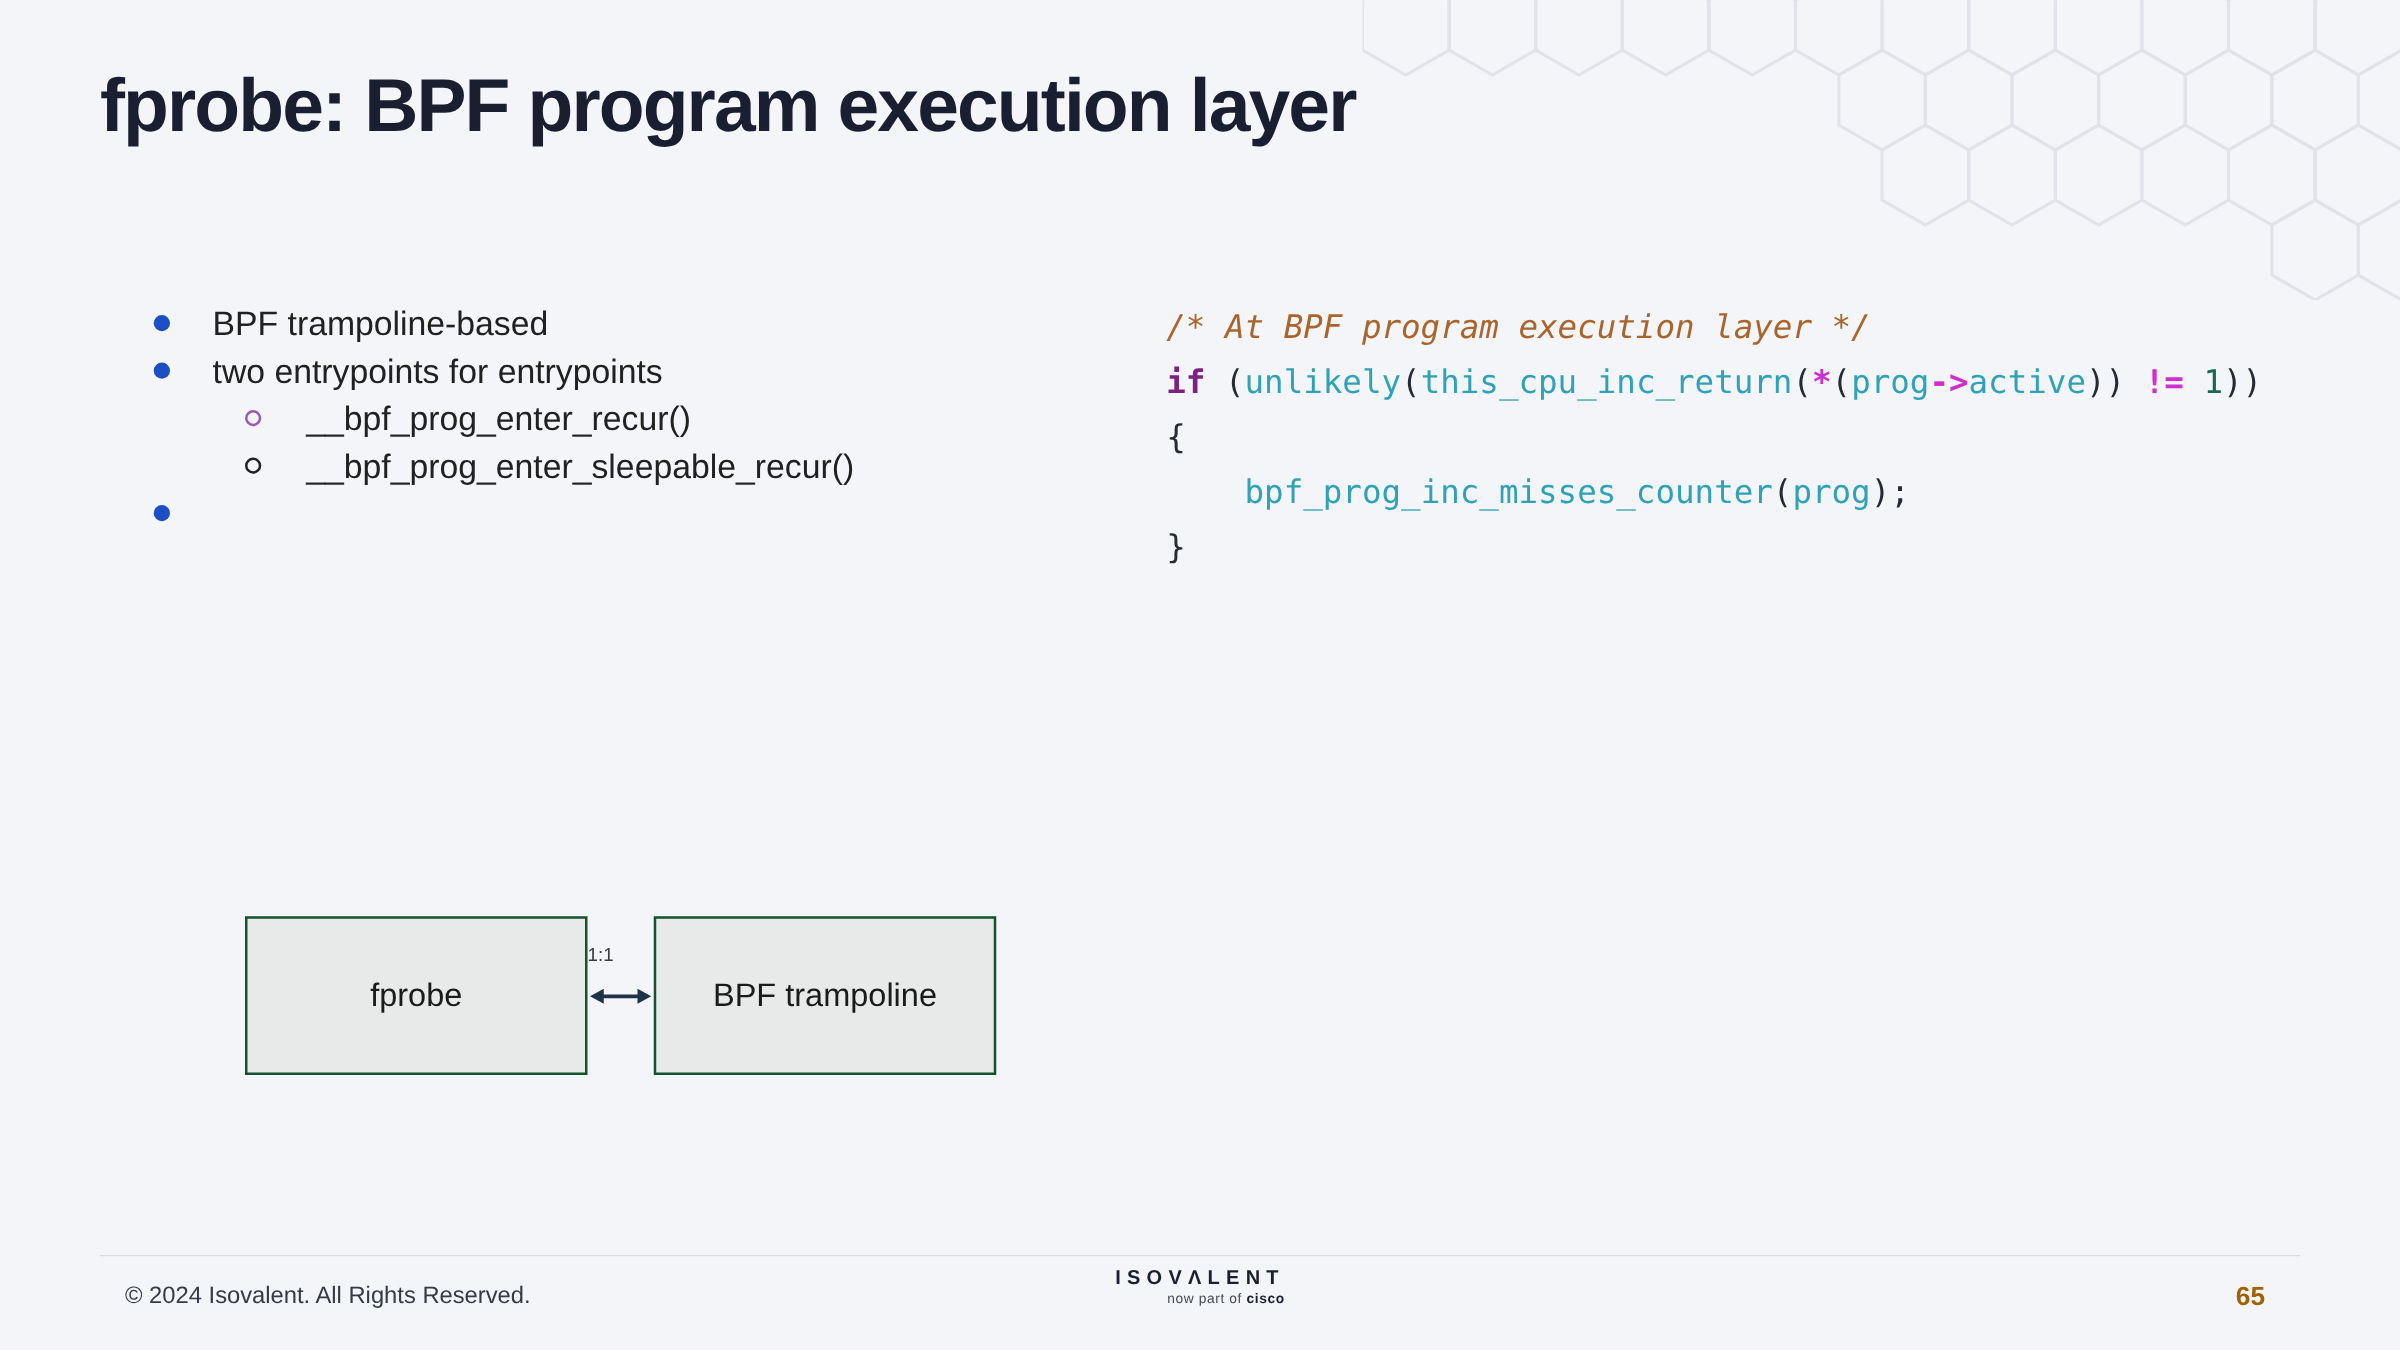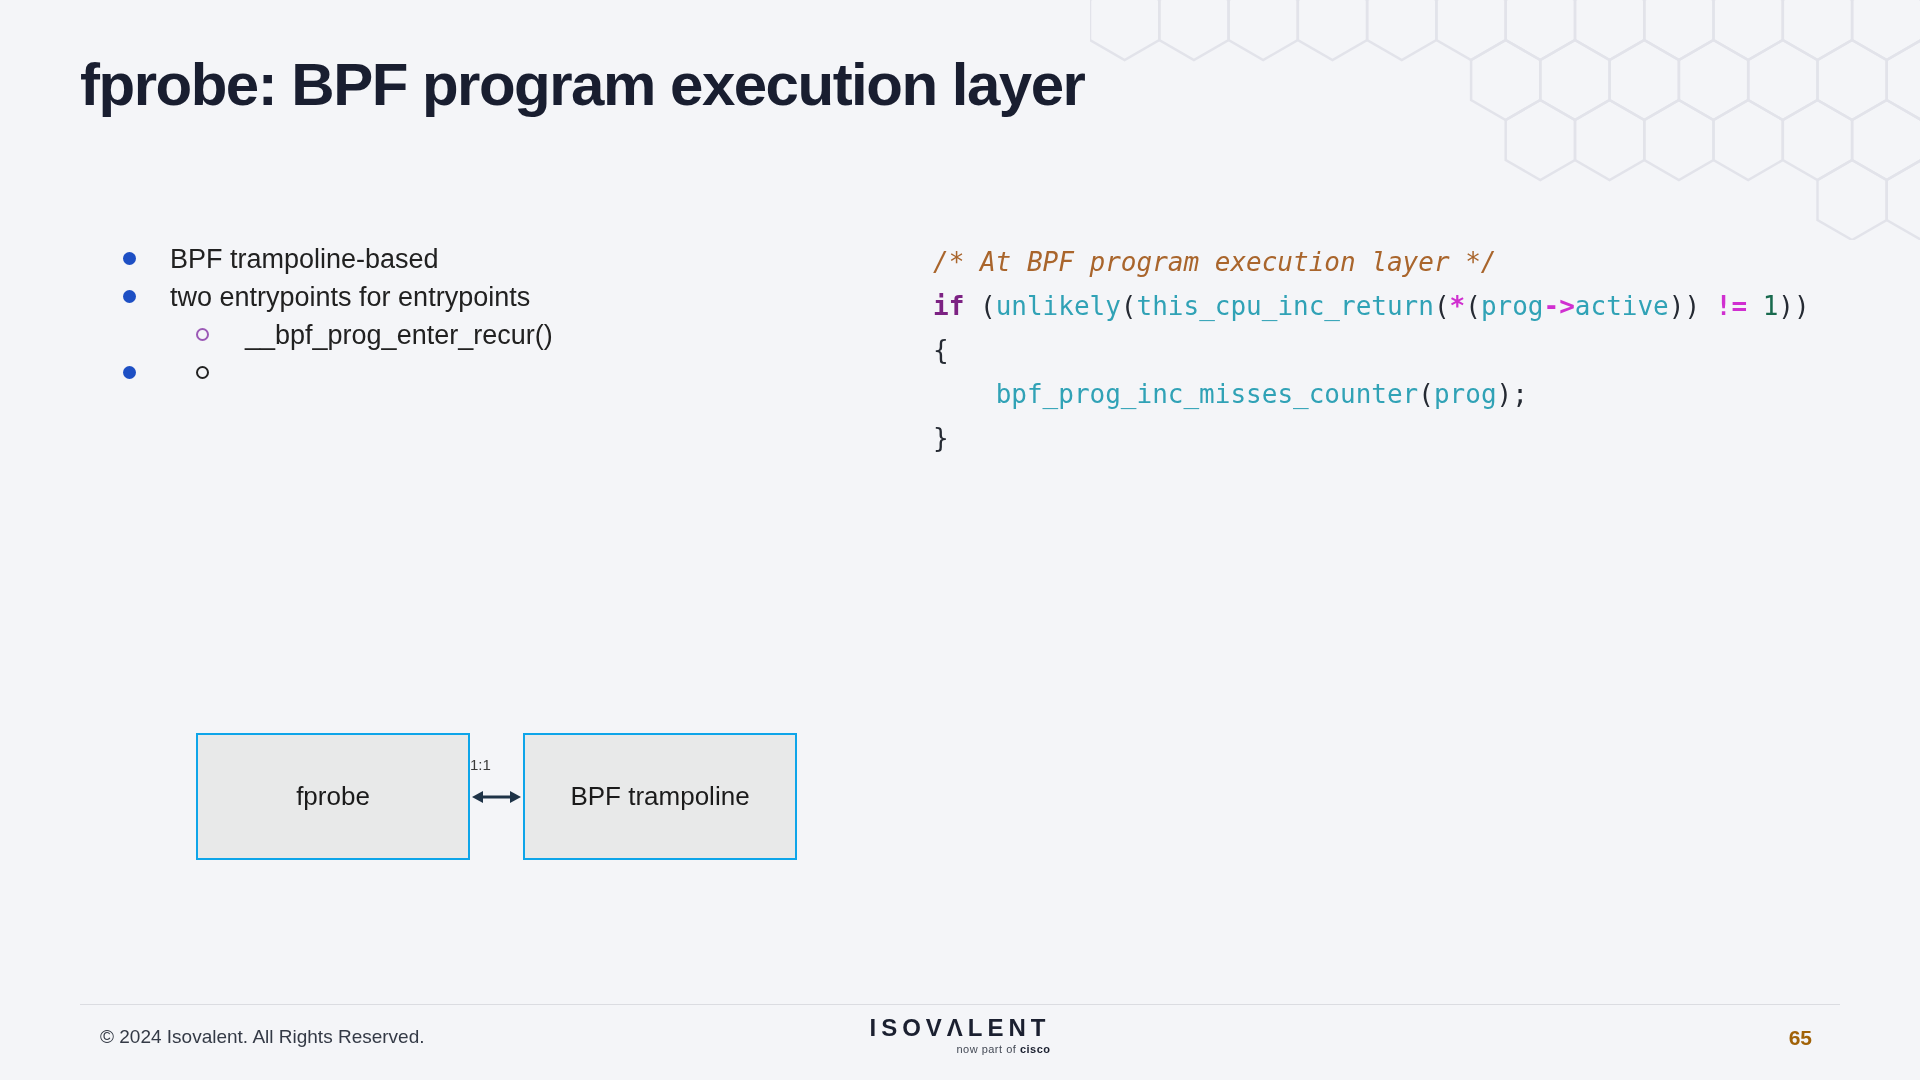--- a/index.html
+++ b/index.html
@@ -73,21 +73,21 @@
   }
   .code .comment { font-style: italic; }
   .code .bold { font-weight: bold; }
 
   
   .diagram-box {
     position: absolute;
     width: 274px;
     height: 127px;
     background: #e8e9e9;
-    border: 2px solid #0ea5e9;
+    border: 2px solid #14532d;
     display: flex;
     align-items: center;
     justify-content: center;
     font-size: 26px;
     color: #1b1b1b;
   }
   .box-fprobe { left: 196px; top: 733px; }
   .box-trampoline { left: 523px; top: 733px; }
   .arrow-svg { position: absolute; left: 470px; top: 733px; width: 53px; height: 127px; overflow: visible; }
   .arrow-label {
@@ -119,21 +119,21 @@
   .logo-wrap {
     position: absolute;
     left: 0;
     right: 0;
     top: 1014px;
     text-align: center;
   }
   .logo-inner { display: inline-block; text-align: right; }
   .logo-text {
     display: block;
-    font-size: 24px;
+    font-size: 16px;
     font-weight: bold;
     letter-spacing: 5px;
     color: #1b2030;
   }
   .logo-sub {
     display: block;
     font-size: 11px;
     color: #444a56;
     margin-top: 1px;
     letter-spacing: 0.5px;
@@ -182,21 +182,21 @@
       <polygon points="762.1,160 796.7,180 796.7,220 762.1,240 727.5,220 727.5,180" fill="none" stroke="#e2e3ea" stroke-width="2.5"></polygon>
       <polygon points="831.4,160 866,180 866,220 831.4,240 796.7,220 796.7,180" fill="none" stroke="#e2e3ea" stroke-width="2.5"></polygon>
     </svg>
 
   <h1 class="title">fprobe: BPF program execution layer</h1>
 
   <ul class="bullets">
       <li class="lv1"><span class="marker disc" style="background: rgb(29, 79, 196);"></span><span>BPF trampoline-based</span></li>
       <li class="lv1"><span class="marker disc" style="background: rgb(29, 79, 196);"></span><span>two entrypoints for entrypoints</span></li>
       <li class="lv2"><span class="marker circle" style="border-color: rgb(155, 89, 182);"></span><span>__bpf_prog_enter_recur()</span></li>
-      <li class="lv2"><span class="marker circle" style="border-color: rgb(34, 34, 34);"></span></li>
+      <li class="lv2"><span class="marker circle" style="border-color: rgb(34, 34, 34);"></span><span>__bpf_prog_enter_sleepable_recur()</span></li>
       <li class="lv1"><span class="marker disc" style="background: rgb(29, 79, 196);"></span></li>
     </ul>
 
   <div class="code"><div><span class="comment" style="color: rgb(169, 101, 44);">/* At BPF program execution layer */</span></div><div><span class="bold" style="color: rgb(124, 34, 131);">if</span><span style="color: rgb(37, 42, 51);"> (</span><span style="color: rgb(48, 162, 182);">unlikely</span><span style="color: rgb(37, 42, 51);">(</span><span style="color: rgb(48, 162, 182);">this_cpu_inc_return</span><span style="color: rgb(37, 42, 51);">(</span><span class="bold" style="color: rgb(208, 47, 208);">*</span><span style="color: rgb(37, 42, 51);">(</span><span style="color: rgb(48, 162, 182);">prog</span><span class="bold" style="color: rgb(208, 47, 208);">-&gt;</span><span style="color: rgb(48, 162, 182);">active</span><span style="color: rgb(37, 42, 51);">)) </span><span class="bold" style="color: rgb(208, 47, 208);">!=</span><span style="color: rgb(37, 42, 51);"> </span><span style="color: rgb(24, 106, 78);">1</span><span style="color: rgb(37, 42, 51);">))</span></div><div><span style="color: rgb(37, 42, 51);">{</span></div><div><span style="color: rgb(37, 42, 51);">    </span><span style="color: rgb(48, 162, 182);">bpf_prog_inc_misses_counter</span><span style="color: rgb(37, 42, 51);">(</span><span style="color: rgb(48, 162, 182);">prog</span><span style="color: rgb(37, 42, 51);">);</span></div><div><span style="color: rgb(37, 42, 51);">}</span></div></div>
 
   <div class="diagram-box box-fprobe">
     <span>fprobe</span>
   </div>
   <div class="diagram-box box-trampoline">
     <span>BPF trampoline</span>

